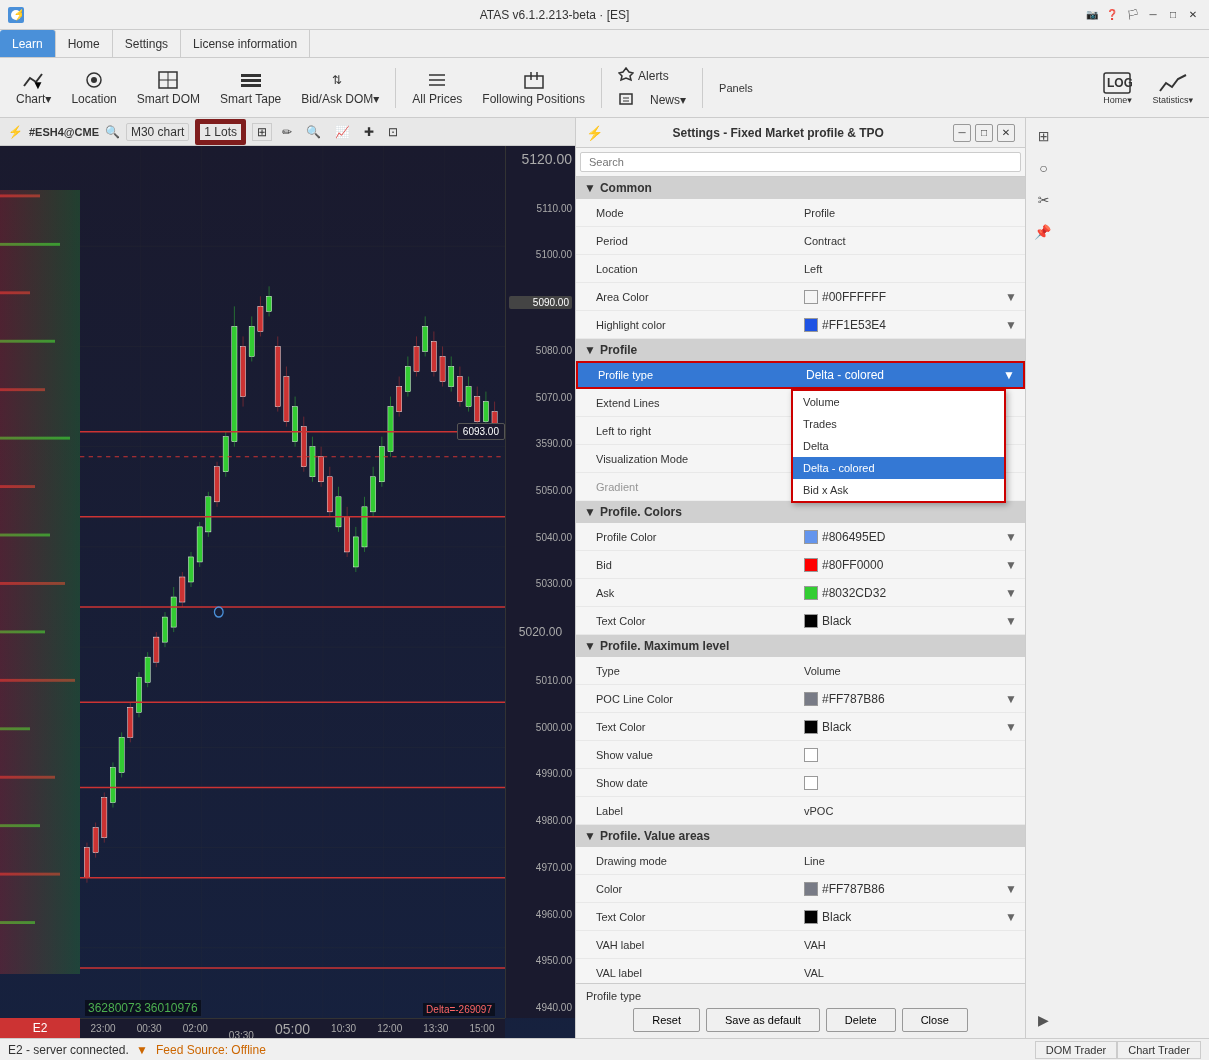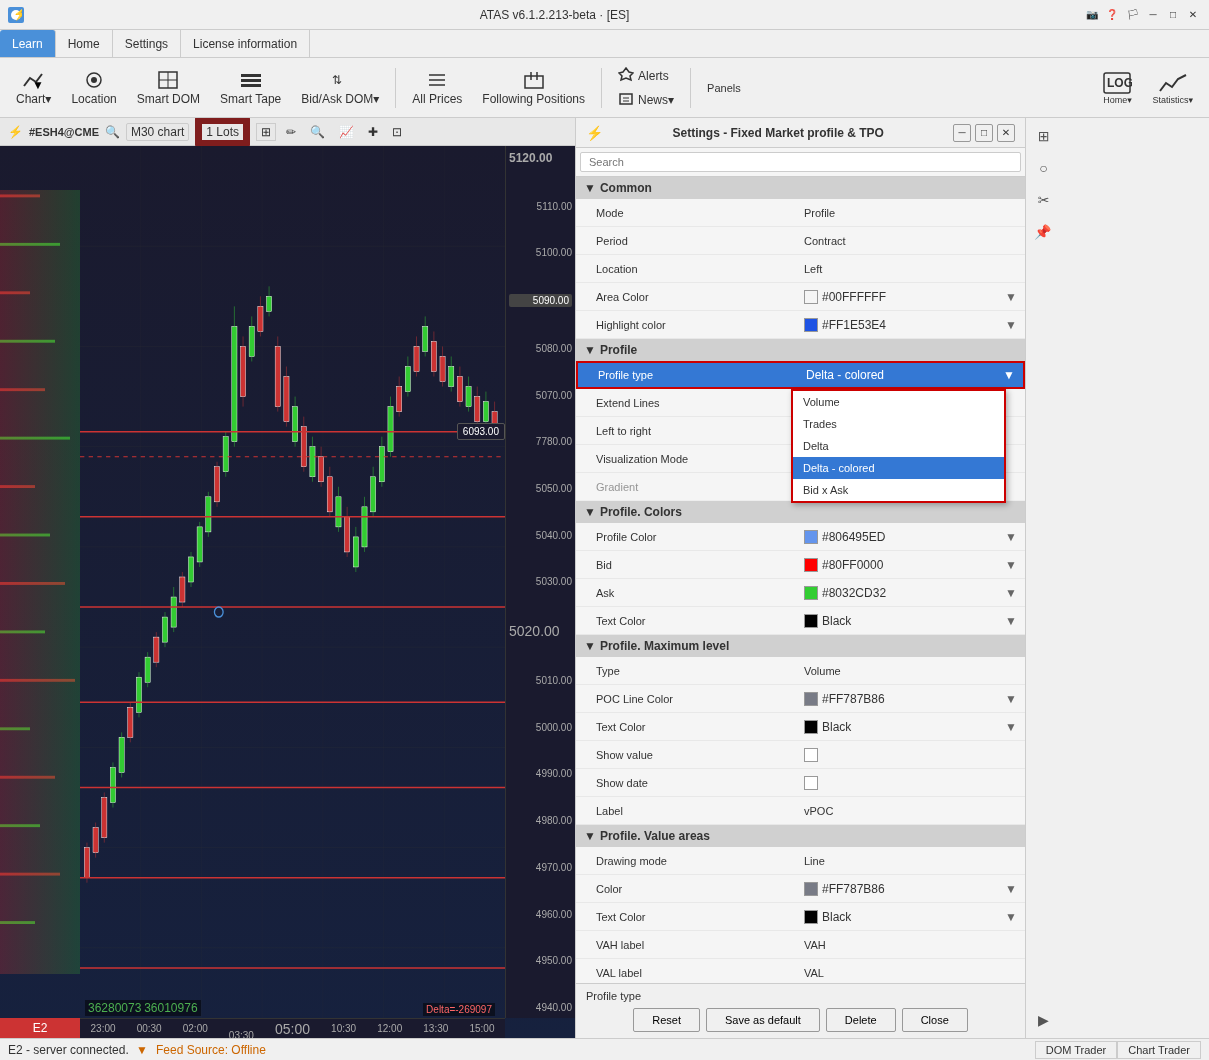--- a/index.html
+++ b/index.html
@@ -164,21 +164,21 @@
       <span>Following Positions</span>
     </div>
     <div class="toolbar-sep"></div>
     <div style="display:flex; flex-direction:column; justify-content:center; gap:2px;">
       <div class="toolbar-item" style="flex-direction:row; gap:4px; padding:2px 8px; min-width:0;">
         <svg width="16" height="16" viewBox="0 0 16 16">
             <path d="M8 1 L11 5 L15 6 L12 9 L13 13 L8 11 L3 13 L4 9 L1 6 L5 5 Z" fill="none" stroke="#333" stroke-width="1.5"></path>
           </svg>
         <span>Alerts</span>
       </div>
-      <div class="toolbar-item" style="flex-direction:row; gap:4px; padding:2px 8px; min-width:0;">
+      <div class="toolbar-item" style="flex-direction:row; gap:16px; padding:2px 8px; min-width:0;">
         <svg width="16" height="16" viewBox="0 0 16 16">
             <rect x="2" y="3" width="12" height="10" fill="none" stroke="#333" stroke-width="1.5"></rect>
             <line x1="5" y1="7" x2="11" y2="7" stroke="#333" stroke-width="1"></line>
             <line x1="5" y1="10" x2="11" y2="10" stroke="#333" stroke-width="1"></line>
           </svg>
         <span>News▾</span>
       </div>
     </div>
     <div class="toolbar-sep"></div>
     <div class="panels-label">Panels</div>
@@ -201,21 +201,21 @@
 
   <div class="content-row">
 
     <div class="chart-section" style="max-width: 575px;">
 
       <div class="chart-toolbar">
         <span style="color:#4a90d9; font-size:12px;">⚡</span>
         <span style="font-weight:bold; font-size:11px;">#ESH4@CME</span>
         <span>🔍</span>
         <span style="border: 1px solid #ccc; padding: 1px 4px; border-radius: 2px; cursor:pointer;">M30 chart</span>
-        <span style="border: 7px solid #7f1d1d; padding: 1px 4px; border-radius: 2px; cursor:pointer;">1 Lots</span>
+        <span style="border: 5px solid #7f1d1d; padding: 1px 4px; border-radius: 2px; cursor:pointer;">1 Lots</span>
         <span style="border:1px solid #ccc; padding:1px 4px; cursor:pointer;">⊞</span>
         <span style="padding:1px 4px; cursor:pointer;">✏</span>
         <span style="padding:1px 4px; cursor:pointer;">🔍</span>
         <span style="padding:1px 4px; cursor:pointer;">📈</span>
         <span style="padding:1px 4px; cursor:pointer;">✚</span>
         <span style="padding:1px 4px; cursor:pointer;">⊡</span>
       </div>
 
       <div class="chart-canvas">
         <div class="chart-bg"></div>
@@ -418,31 +418,31 @@
             <line x1="0" y1="730" x2="490" y2="730" stroke="#cc3333" stroke-width="1.5"></line>
             <line x1="0" y1="820" x2="490" y2="820" stroke="#cc3333" stroke-width="1.5"></line>
 
             <line x1="0" y1="310" x2="490" y2="310" stroke="#cc3333" stroke-width="1" stroke-dasharray="5,5"></line>
 
             <circle cx="160" cy="465" r="5" fill="none" stroke="#4a90d9" stroke-width="1.5"></circle>
           </svg>
         </div>
 
         <div style="position:absolute; right:0; top:0; bottom:20px; width:70px; background:#1a1a2e; border-left:1px solid #333; display:flex; flex-direction:column; justify-content:space-between; padding:5px 3px;">
-          <span style="color:#aaa; font-size:12px; font-weight:bold;">5120.00</span>
+          <span style="color:#aaa; font-size:14px; text-align:right;">5120.00</span>
           <span style="color:#aaa; font-size:10px; text-align:right;">5110.00</span>
           <span style="color:#aaa; font-size:10px; text-align:right;">5100.00</span>
           <span style="background:#444; color:white; font-size:10px; text-align:right; padding:1px 3px; border-radius:2px;">5090.00</span>
           <span style="color:#aaa; font-size:10px; text-align:right;">5080.00</span>
           <span style="color:#aaa; font-size:10px; text-align:right;">5070.00</span>
-          <span style="color:#aaa; font-size:10px; text-align:right;">7780.00</span>
+          <span style="color:#aaa; font-size:10px; text-align:right;">3590.00</span>
           <span style="color:#aaa; font-size:10px; text-align:right;">5050.00</span>
           <span style="color:#aaa; font-size:10px; text-align:right;">5040.00</span>
           <span style="color:#aaa; font-size:10px; text-align:right;">5030.00</span>
-          <span style="color:#aaa; font-size:14px; text-align:left;">5020.00</span>
+          <span style="color:#aaa; font-size:12px; text-align:center;">5020.00</span>
           <span style="color:#aaa; font-size:10px; text-align:right;">5010.00</span>
           <span style="color:#aaa; font-size:10px; text-align:right;">5000.00</span>
           <span style="color:#aaa; font-size:10px; text-align:right;">4990.00</span>
           <span style="color:#aaa; font-size:10px; text-align:right;">4980.00</span>
           <span style="color:#aaa; font-size:10px; text-align:right;">4970.00</span>
           <span style="color:#aaa; font-size:10px; text-align:right;">4960.00</span>
           <span style="color:#aaa; font-size:10px; text-align:right;">4950.00</span>
           <span style="color:#aaa; font-size:10px; text-align:right;">4940.00</span>
         </div>
 

